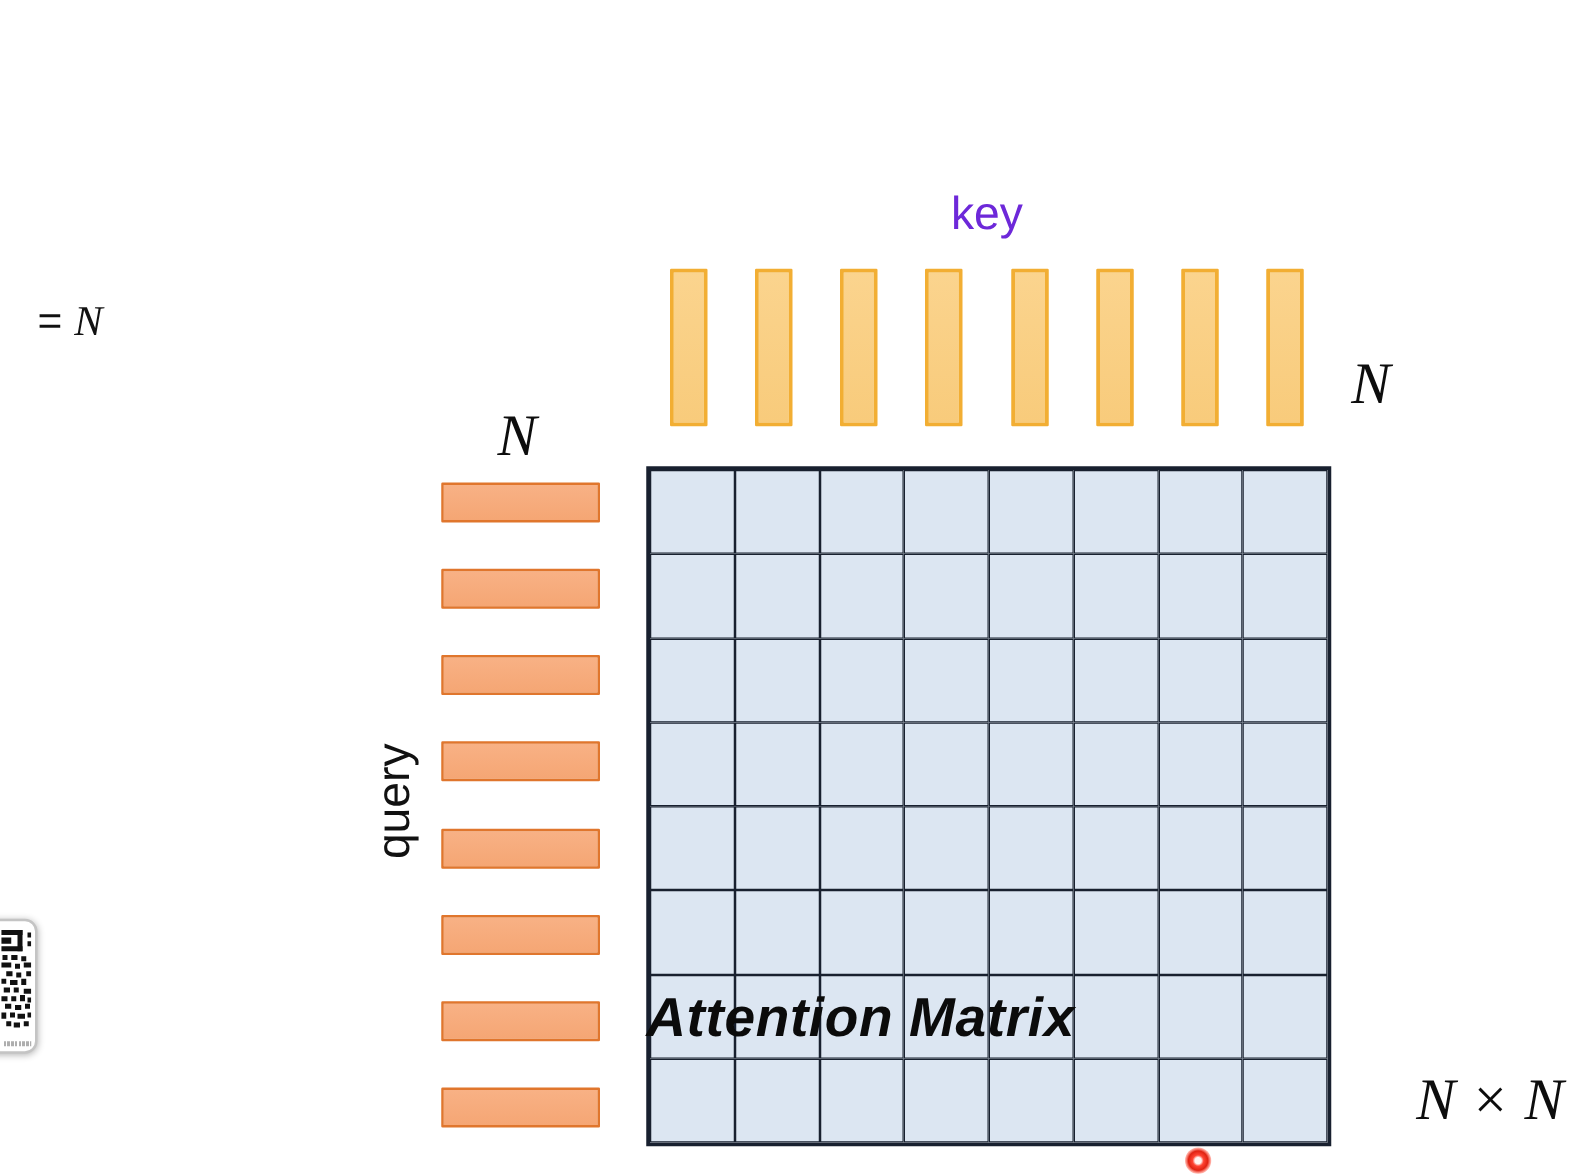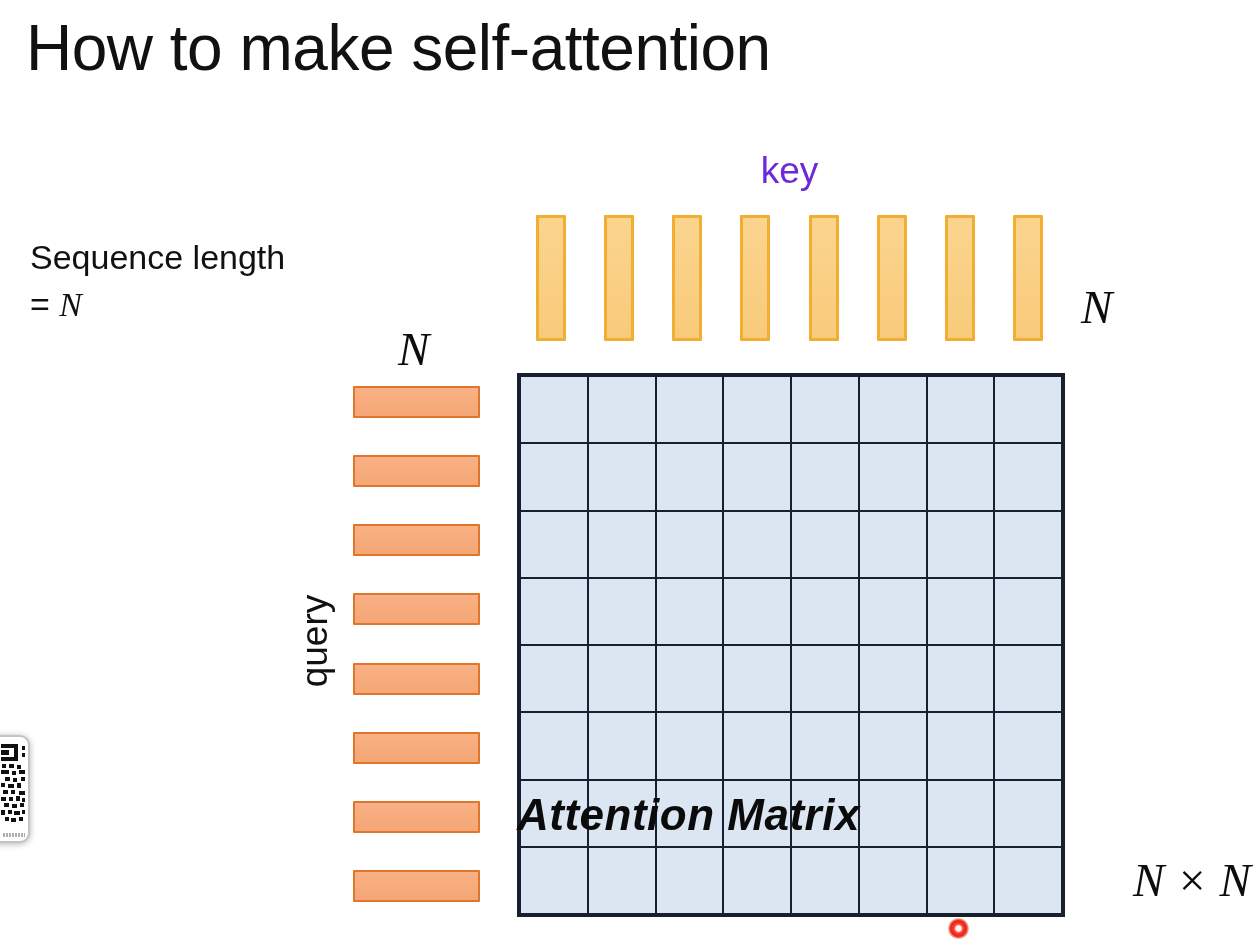--- a/index.html
+++ b/index.html
@@ -99,25 +99,23 @@
   .qr-caption{
     position:absolute;right:3px;bottom:4px;width:22px;height:4px;
     background:repeating-linear-gradient(90deg,#9a9a9a 0 2px,#ffffff 2px 3px);
     opacity:0.8;
   }
 </style>
 </head>
 <body style="--key-fill: #FBD48E; --key-fill2: #F8CB7B; --key-border: #F2AE33; --query-fill: #F8B185; --query-fill2: #F5A674; --query-border: #E0762D; --cell-fill: #DCE6F2; --cell-border: #18202F; --laser-red: #E02212; --rows: 8; --cols: 8;">
 
 <div class="abs slide-title">
-  <div>How to make self-attention</div>
 </div>
 
 <div class="abs seq-note">
-  <div>Sequence length</div>
   <div><span>=</span>&nbsp;<span class="math-n">N</span></div>
 </div>
 
 <div class="abs key-label">key</div>
 
 <div class="abs key-bars">
     <div class="key-bar"></div>
     <div class="key-bar"></div>
     <div class="key-bar"></div>
     <div class="key-bar"></div>

